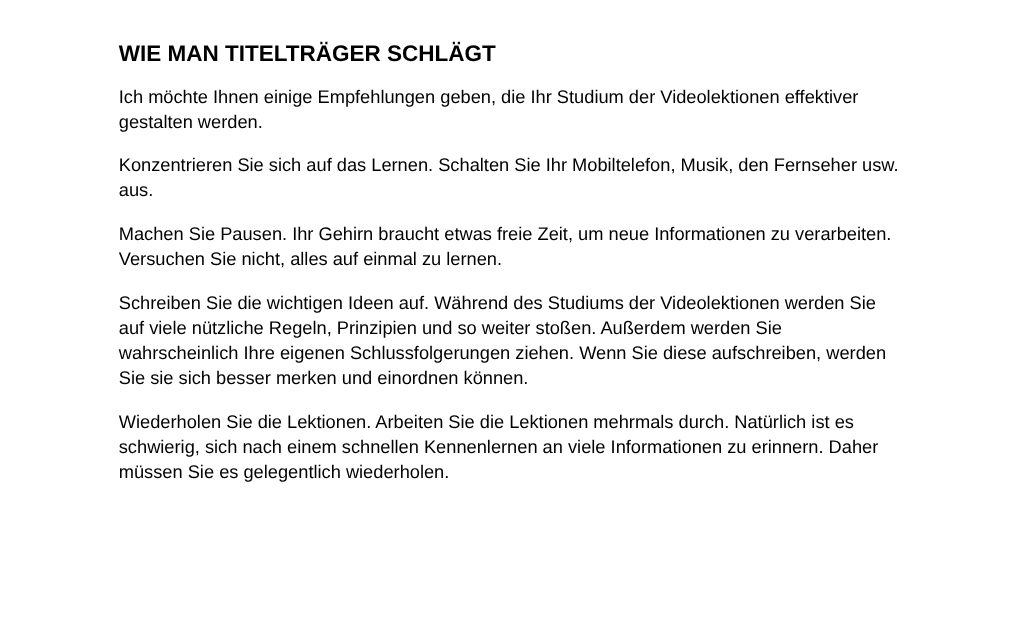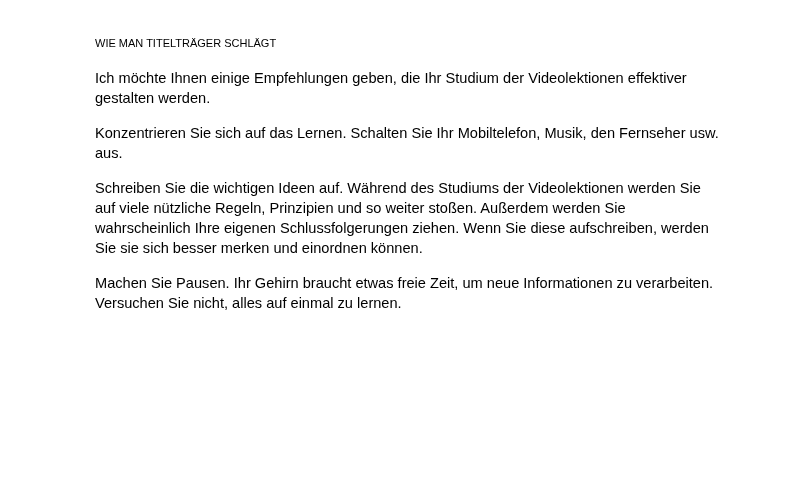--- a/index.html
+++ b/index.html
@@ -16,22 +16,22 @@
       font-size: 14.6px;
       line-height: 20px;
     }
     .page {
       position: absolute;
       left: 95px;
       top: 33px;
       width: 630px;
     }
     .title {
-      font-weight: normal;
-      font-size: 11px;
+      font-weight: bold;
+      font-size: 18px;
       margin: 0 0 15px 0;
       line-height: 20px;
     }
     .para {
       margin: 0 0 15px 0;
     }
     .lead {
       font-weight: normal;
     }
   </style>
@@ -42,20 +42,23 @@
   <div class="title">WIE MAN TITELTRÄGER SCHLÄGT</div>
 
   <p class="para">Ich möchte Ihnen einige Empfehlungen geben, die Ihr Studium der Videolektionen effektiver gestalten werden.</p>
 
   <p class="para">
     <span class="lead">Konzentrieren Sie sich auf das Lernen.</span><span> Schalten Sie Ihr Mobiltelefon, Musik, den Fernseher usw. aus.</span>
   </p>
 
 
   <p class="para">
+    <span class="lead">Machen Sie Pausen.</span><span> Ihr Gehirn braucht etwas freie Zeit, um neue Informationen zu verarbeiten. Versuchen Sie nicht, alles auf einmal zu lernen.</span>
+  </p>
+
+  <p class="para">
     <span class="lead">Schreiben Sie die wichtigen Ideen auf.</span><span> Während des Studiums der Videolektionen werden Sie auf viele nützliche Regeln, Prinzipien und so weiter stoßen. Außerdem werden Sie wahrscheinlich Ihre eigenen Schlussfolgerungen ziehen. Wenn Sie diese aufschreiben, werden Sie sie sich besser merken und einordnen können.</span>
   </p>
 
   <p class="para">
-    <span class="lead">Machen Sie Pausen.</span><span> Ihr Gehirn braucht etwas freie Zeit, um neue Informationen zu verarbeiten. Versuchen Sie nicht, alles auf einmal zu lernen.</span>
+    <span class="lead">Wiederholen Sie die Lektionen.</span><span> Arbeiten Sie die Lektionen mehrmals durch. Natürlich ist es schwierig, sich nach einem schnellen Kennenlernen an viele Informationen zu erinnern. Daher müssen Sie es gelegentlich wiederholen.</span>
   </p>
-
 </div>
 
 </body></html>

